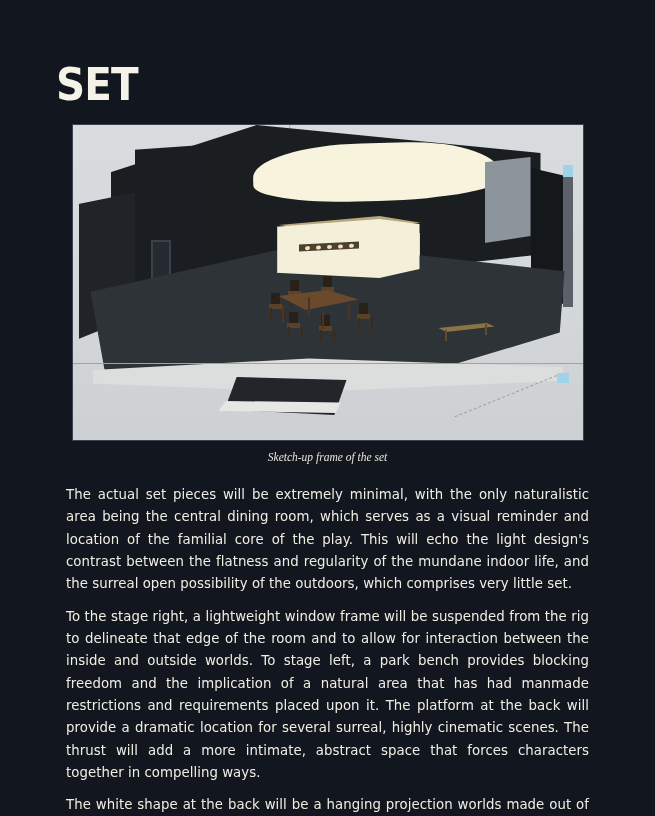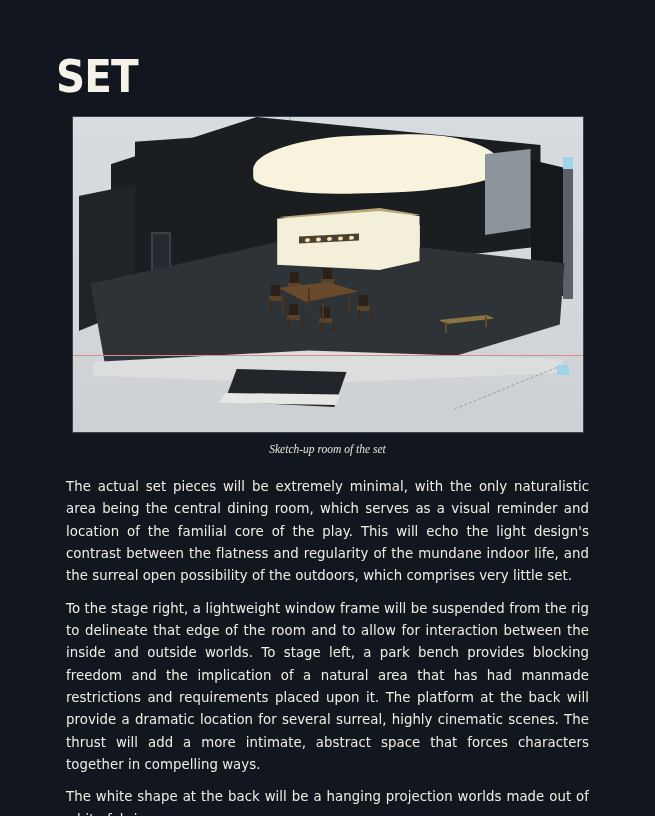--- a/index.html
+++ b/index.html
@@ -13,21 +13,21 @@
     font-family: "Liberation Sans", sans-serif;
     color: #f2efe6;
     overflow: hidden;
     position: relative;
   }
   .page {
     position: relative;
     width: 655px;
     height: 776px;
     box-sizing: border-box;
-    padding: 8px 56px;
+    padding: 16px 56px;
   }
   .page-title {
     font-family: "DejaVu Sans", sans-serif;
     font-size: 44px;
     font-weight: bold;
     letter-spacing: -1px;
     line-height: 1;
     color: #f5f2e8;
     margin: 0;
     padding-top: 47px;
@@ -415,21 +415,21 @@
       </div>
 
       <div class="apron"></div>
       <div class="thrust"></div>
       <div class="thrust-edge"></div>
       <div class="blue-tag" style="right:14px;top:248px;width:12px;height:10px;"></div>
 
       <div class="axis-red"></div>
       <div class="axis-dash"></div>
     </div>
-    <div class="figure-caption">Sketch-up room of the set</div>
+    <div class="figure-caption">Sketch-up frame of the set</div>
   </div>
 
   <div class="body-copy">
     <p>The actual set pieces will be extremely minimal, with the only naturalistic area being the central dining room, which serves as a visual reminder and location of the familial core of the play. This will echo the light design's contrast between the flatness and regularity of the mundane indoor life, and the surreal open possibility of the outdoors, which comprises very little set.</p>
     <p>To the stage right, a lightweight window frame will be suspended from the rig to delineate that edge of the room and to allow for interaction between the inside and outside worlds. To stage left, a park bench provides blocking freedom and the implication of a natural area that has had manmade restrictions and requirements placed upon it. The platform at the back will provide a dramatic location for several surreal, highly cinematic scenes. The thrust will add a more intimate, abstract space that forces characters together in compelling ways.</p>
     <p>The white shape at the back will be a hanging projection worlds made out of white fabric.</p>
   </div>
 
 </div>
 

